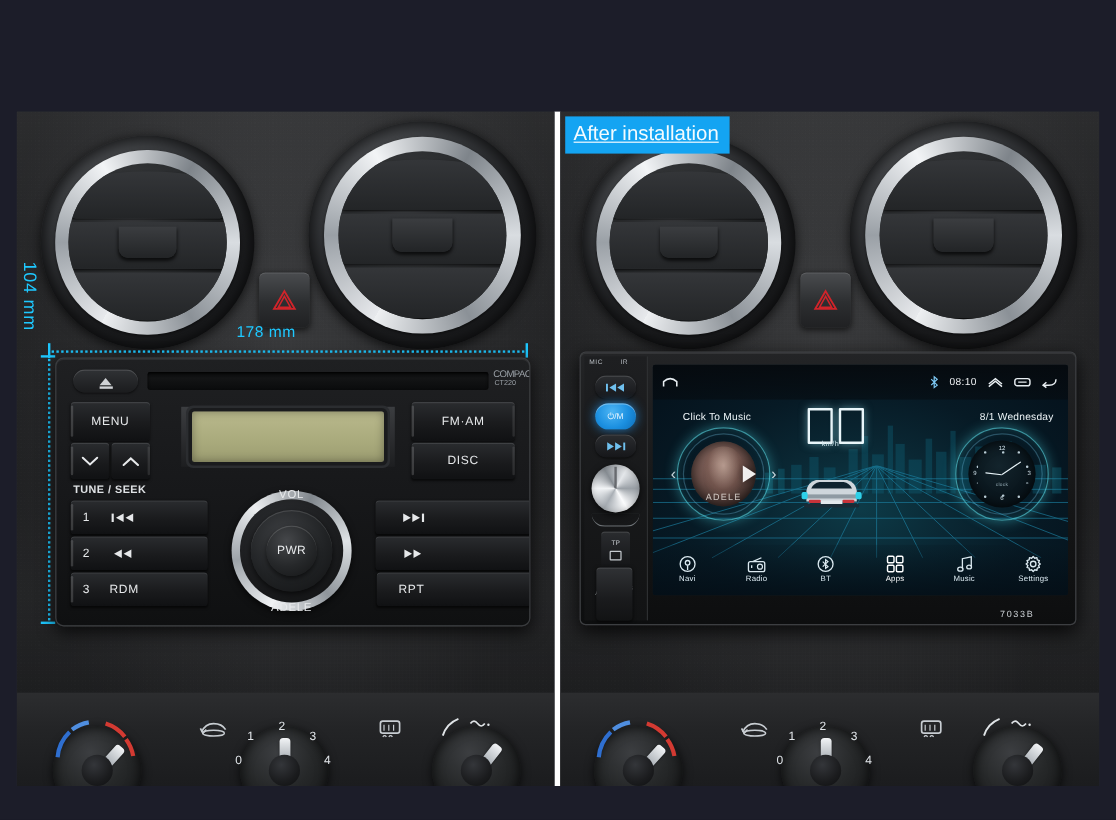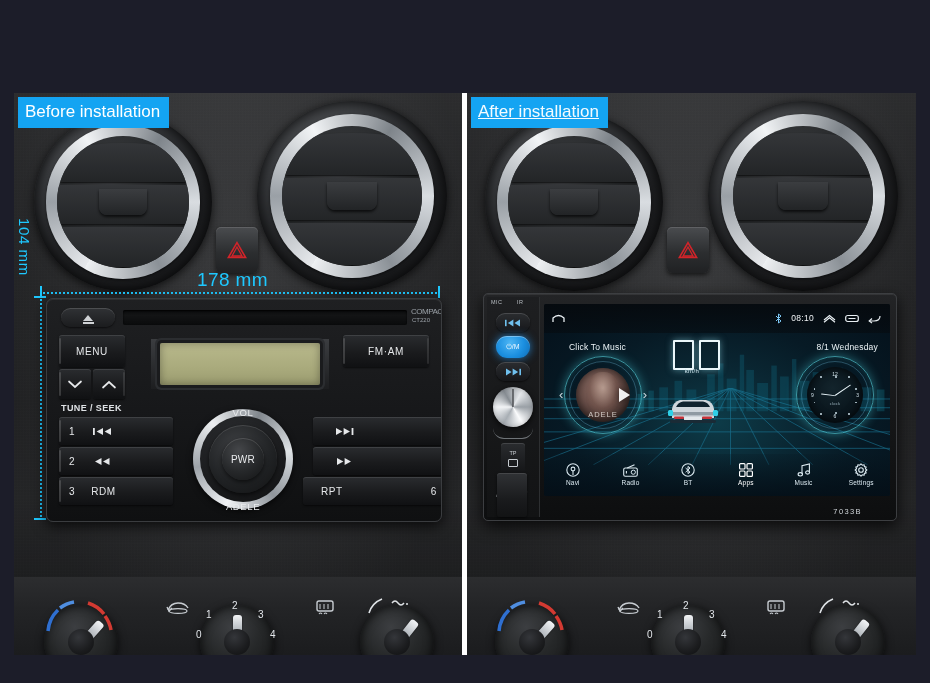--- a/index.html
+++ b/index.html
@@ -158,21 +158,21 @@
   .knobpwr{
     position:absolute;inset:29px;border-radius:50%;
     background:radial-gradient(circle at 40% 30%,#45474a,#26282a 55%,#141516);
     box-shadow:inset 0 1px 0 rgba(255,255,255,.15), 0 2px 4px rgba(0,0,0,.6);
     display:flex;align-items:center;justify-content:center;
     color:#e8eaec;font-size:10px;letter-spacing:.3px;
   }
   .knoblabel{position:absolute;color:#e8eaec;font-size:9.5px;letter-spacing:.6px;text-align:center;width:100%;}
 
   
-  .dim{position:absolute;color:#1ec8ff;font-size:19px;letter-spacing:.4px;}
+  .dim{position:absolute;color:#1ec8ff;font-size:13px;letter-spacing:.4px;}
   .dimline-h{position:absolute;height:0;border-top:2px dotted #1ec8ff;}
   .dimline-v{position:absolute;width:0;border-left:2px dotted #1ec8ff;}
   .dimcap-v{position:absolute;width:12px;height:2px;background:#1ec8ff;}
   .dimcap-h{position:absolute;width:2px;height:12px;background:#1ec8ff;}
   .dimtext-v{
     position:absolute;color:#1ec8ff;font-size:15px;
     writing-mode:vertical-rl;text-orientation:mixed;
     letter-spacing:.6px;
   }
 
@@ -441,20 +441,25 @@
           <div class="lcdwing" style="left:0;"></div>
           <div class="lcdwing" style="right:0;"></div>
           <div class="lcd" style="left:9px;right:9px;top:4px;bottom:4px;"></div>
         </div>
 
         <div class="rbtn" style="left:296px;top:36px;width:86px;height:32px;">
           <span class="edge"></span>
           <span>FM·AM</span>
           <span class="edgeR"></span>
         </div>
+        <div class="rbtn" style="left:296px;top:70px;width:86px;height:30px;">
+          <span class="edge"></span>
+          <span>DISC</span>
+          <span class="edgeR"></span>
+        </div>
 
         <div class="tuneseek" style="left:14px;top:104px;">TUNE / SEEK</div>
 
         <div class="rbtn" style="left:12px;top:118px;width:104px;height:28px;justify-content:flex-start;padding-left:10px;">
           <span class="edge"></span>
           <span>1</span>
           <svg width="20" height="9" viewBox="0 0 20 9" style="margin-left:18px;">
             <rect x="0" y="1" width="1.8" height="7" fill="#e6e8ea"></rect>
             <path d="M10 1 L10 8 L3.6 4.5 Z" fill="#e6e8ea"></path>
             <path d="M18 1 L18 8 L11.6 4.5 Z" fill="#e6e8ea"></path>
@@ -482,21 +487,21 @@
           </svg>
 
         </div>
         <div class="rbtn" style="left:266px;top:148px;width:116px;height:28px;justify-content:space-between;padding:0 14px 0 22px;">
           <svg width="20" height="9" viewBox="0 0 20 9">
             <path d="M2 1 L2 8 L8.4 4.5 Z" fill="#e6e8ea"></path>
             <path d="M9.6 1 L9.6 8 L16 4.5 Z" fill="#e6e8ea"></path>
           </svg>
 
         </div>
-        <div class="rbtn" style="left:256px;top:178px;width:116px;height:28px;justify-content:space-between;padding:0 14px 0 18px;">
+        <div class="rbtn" style="left:267px;top:178px;width:116px;height:28px;justify-content:space-between;padding:0 14px 0 18px;">
           <span>RPT</span>
           <span>6</span>
 
         </div>
 
         <div class="knobwrap" style="left:146px;top:110px;width:100px;height:100px;">
           <div class="knobring"></div>
           <div class="knobcut"></div>
           <div class="knobmid"></div>
           <div class="knobpwr">PWR</div>
@@ -540,21 +545,20 @@
           <div class="pointer" style="transform:rotate(38deg);"></div>
           <div class="hub"></div>
         </div>
         <svg class="hicon" style="left:352px;top:18px;" width="46" height="22" viewBox="0 0 46 22">
           <path d="M3 18 A22 22 0 0 1 16 4" stroke="#dfe3e6" stroke-width="1.6" fill="none"></path>
           <path d="M26 8 q3-4 6 0 q3 4 6 0" stroke="#dfe3e6" stroke-width="1.4" fill="none"></path>
           <circle cx="41" cy="9" r="1" fill="#dfe3e6"></circle>
         </svg>
       </div>
 
-      <div class="badge">Before installation</div>
     </div>
 
     <div class="divider"></div>
 
     <div class="panel right">
       <div class="dash"></div>
       <div class="dashtexture"></div>
 
       <div class="vent" style="left:18px;top:20px;width:178px;height:178px;">
         <div class="chrome"></div>

